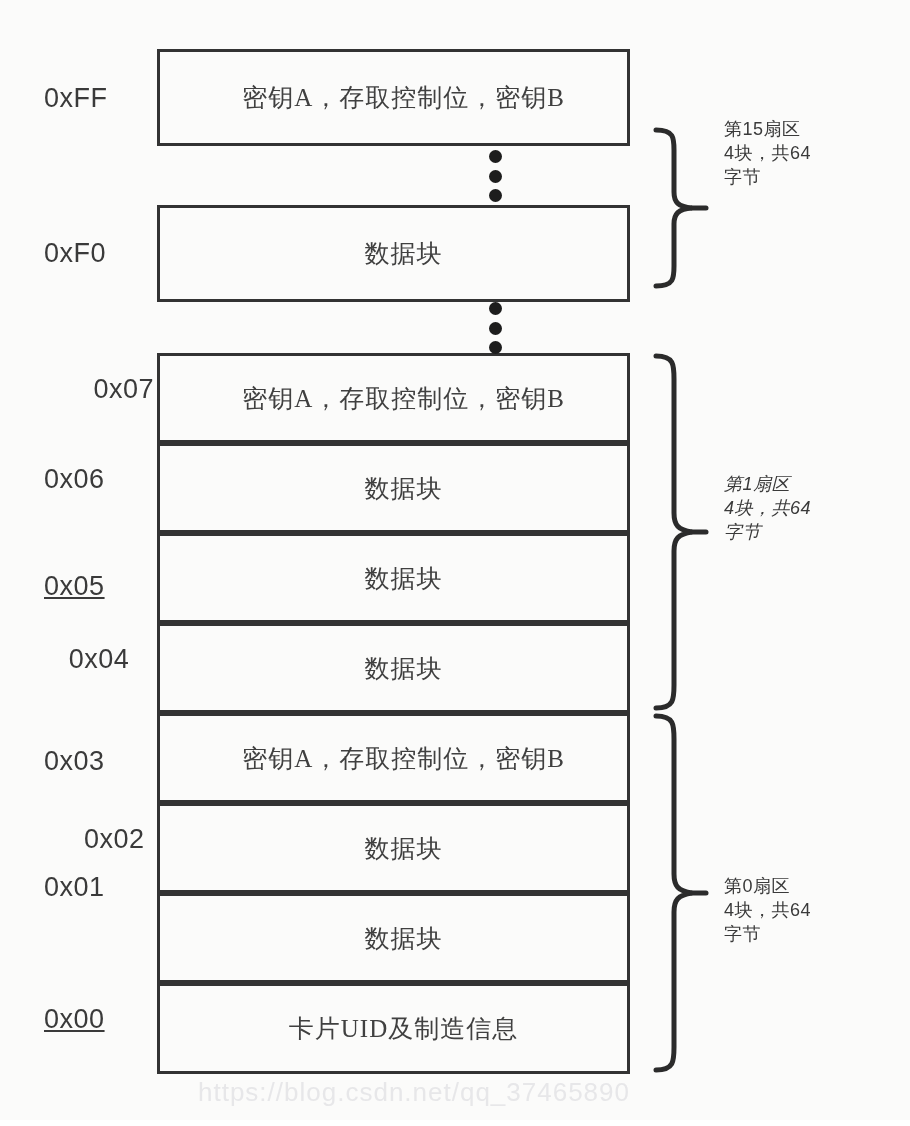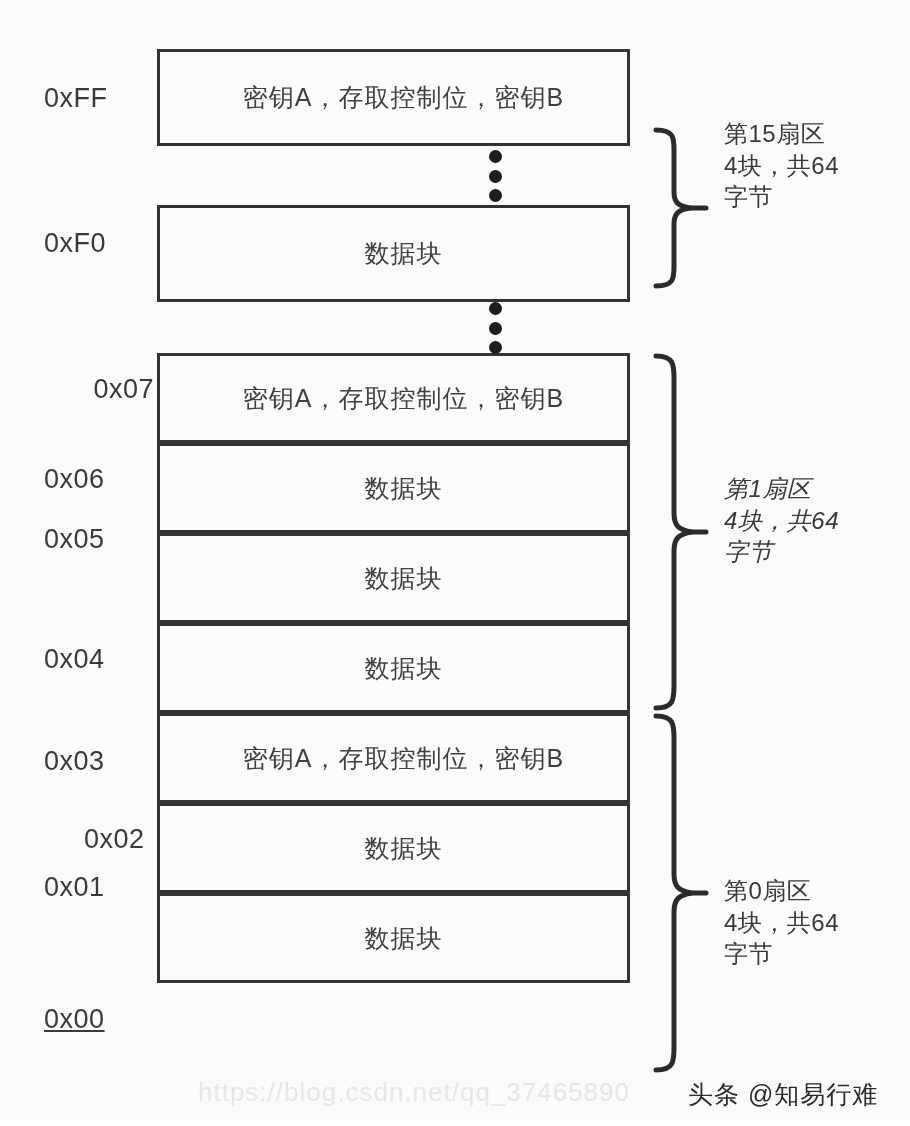--- a/index.html
+++ b/index.html
@@ -39,21 +39,21 @@
     background: #fbfbfa;
     display: flex;
     align-items: center;
     justify-content: center;
   }
   .block-label {
     font-size: 25px;
     color: #404040;
     letter-spacing: 1px;
     white-space: nowrap;
-    font-family: Liberation Sans, sans-serif;
+    font-family: Liberation Serif, serif;
     margin-left: 20px;
   }
 
   
   .dots {
     position: absolute;
     width: 16px;
     display: flex;
     flex-direction: column;
     align-items: center;
@@ -70,21 +70,21 @@
   
   .brace {
     position: absolute;
     overflow: visible;
   }
   .brace svg { display: block; overflow: visible; }
 
   
   .sector-note {
     position: absolute;
-    font-size: 24px;
+    font-size: 18px;
     line-height: 1.32;
     color: #3a3a3a;
     letter-spacing: 0.5px;
     white-space: pre-line;
     font-family: "Liberation Sans", "DejaVu Sans", sans-serif;
   }
 
   
   .wm-faint {
     position: absolute;
@@ -102,25 +102,25 @@
     white-space: nowrap;
     font-family: "Liberation Sans", "DejaVu Sans", sans-serif;
   }
 </style>
 </head>
 <body>
 
 <div id="page">
 
   <div class="addr" style="top:83px;">0xFF</div>
-  <div class="addr" style="top:228px;">0xF0</div>
+  <div class="addr" style="top:238px;">0xF0</div>
   <div class="addr" style="top:374px;text-align:right;">0x07</div>
   <div class="addr" style="top:464px;">0x06</div>
-  <div class="addr" style="top:524px;">0x05</div>
-  <div class="addr" style="top:644px;">0x04</div>
+  <div class="addr" style="top:571px;text-decoration:underline;">0x05</div>
+  <div class="addr" style="top:644px;text-align:center;">0x04</div>
   <div class="addr" style="top:734px;margin-top:12px;">0x03</div>
   <div class="addr" style="top:824px;margin-left:40px;">0x02</div>
   <div class="addr" style="top:872px;">0x01</div>
   <div class="addr" style="top:1004px;text-decoration:underline;">0x00</div>
 
   <div class="block" style="top:49px;height:97px;">
     <span class="block-label">密钥A，存取控制位，密钥B</span>
   </div>
   <div class="block" style="top:205px;height:97px;">
     <span class="block-label">数据块</span>
@@ -139,20 +139,23 @@
     <span class="block-label">数据块</span>
   </div>
   <div class="block" style="top:713px;height:90px;">
     <span class="block-label">密钥A，存取控制位，密钥B</span>
   </div>
   <div class="block" style="top:803px;height:90px;">
     <span class="block-label">数据块</span>
   </div>
   <div class="block" style="top:893px;height:90px;">
     <span class="block-label">数据块</span>
+  </div>
+  <div class="block" style="top:983px;height:91px;">
+    <span class="block-label">卡片UID及制造信息</span>
   </div>
 
   <div class="dots" style="left:487px;top:150px;height:52px;">
     <span></span>
     <span></span>
     <span></span>
   </div>
   <div class="dots" style="left:487px;top:302px;height:52px;">
     <span></span>
     <span></span>
@@ -184,15 +187,14 @@
 4块，共64
 字节</div>
   <div class="sector-note" style="left:724px;top:473px;font-style:italic;">第1扇区
 4块，共64
 字节</div>
   <div class="sector-note" style="left:724px;top:875px;">第0扇区
 4块，共64
 字节</div>
 
   <div class="wm-faint" style="left:198px;top:1077px;">https://blog.csdn.net/qq_37465890</div>
-  <div class="wm-brand" style="left:688px;top:1078px;">头条 @知易行难</div>
 
 </div>
 
 </body></html>

